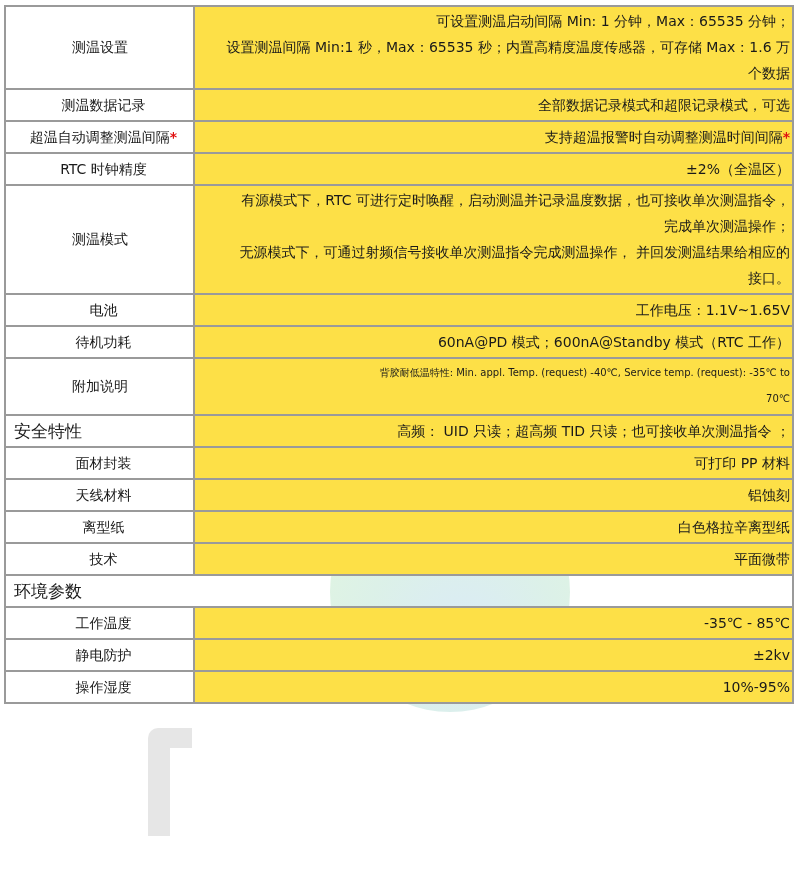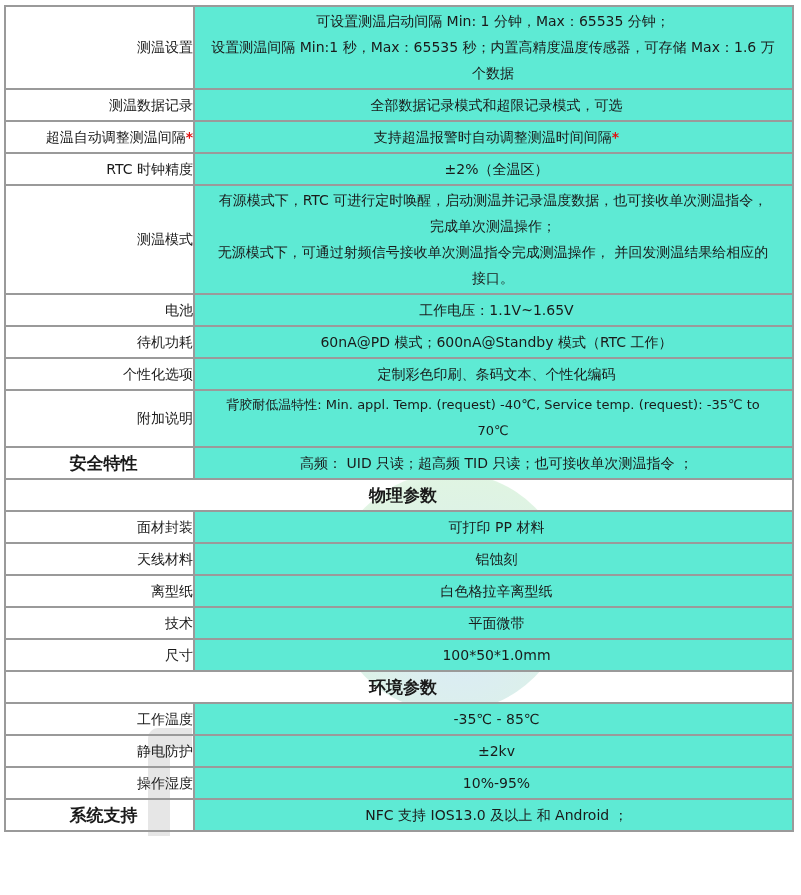--- a/index.html
+++ b/index.html
@@ -7,27 +7,27 @@
          font-family: "DejaVu Sans", "Liberation Sans", sans-serif; color: #1a1a1a; }
   .watermark-circle { position: absolute; left: 330px; top: 472px; width: 240px; height: 240px;
          border-radius: 50%;
          background: radial-gradient(circle at 55% 70%, #d6e8f7 0%, #d8efe6 45%, #dcf3df 75%, rgba(220,243,223,0) 100%);
          opacity: 0.9; z-index: 0; }
   .watermark-f { position: absolute; left: 148px; top: 728px; width: 42px; height: 108px; z-index: 0; }
   .watermark-f .stem { position: absolute; left: 0; top: 8px; width: 22px; height: 100px; background: #e6e6e6; border-radius: 10px 0 0 0; }
   .watermark-f .bar { position: absolute; left: 0; top: 0; width: 44px; height: 20px; background: #e6e6e6; border-radius: 10px 0 0 0; }
   table { position: absolute; left: 4px; top: 5px; width: 790px; border-collapse: collapse; z-index: 1; table-layout: fixed; }
   td { border: 2px solid #9a9a9a; font-size: 14px; line-height: 26px; padding: 1px 0 2px 1px; vertical-align: middle; }
-  td.label { width: 186px; text-align: right; background: #ffffff; }
-  td.value { text-align: center; background: #5eead4; padding-left: 1px; padding-right: 2px; }
-  td.section { font-weight: bold; font-size: 17px; text-align: center; padding-left: 1px; }
+  td.label { width: 186px; text-align: center; background: #ffffff; }
+  td.value { text-align: right; background: #fde047; padding-left: 1px; padding-right: 2px; }
+  td.section { font-weight: normal; font-size: 17px; text-align: left; padding-left: 1px; }
   td.section-empty { background: transparent; }
   tr.h31 td { height: 27px; padding-left: 8px; }
   .star { color: #e01010; font-weight: bold; }
-  td.value.small { font-size: 13px; }
+  td.value.small { font-size: 10px; }
 </style>
 </head>
 <body>
 
 <div class="watermark-circle"></div>
 <div class="watermark-f">
   <div class="bar"></div>
     <div class="stem"></div>
 </div>
 
@@ -67,75 +67,60 @@
       </td>
     </tr>
     <tr class="h31">
       <td class="label">电池</td>
       <td class="value">工作电压：1.1V~1.65V</td>
     </tr>
     <tr class="h31">
       <td class="label">待机功耗</td>
       <td class="value">60nA@PD  模式；600nA@Standby  模式（RTC  工作）</td>
     </tr>
-    <tr class="h31">
-      <td class="label">个性化选项</td>
-      <td class="value">定制彩色印刷、条码文本、个性化编码</td>
-    </tr>
     <tr>
       <td class="label" style="height:46px">附加说明</td>
       <td class="value small">
         <div>背胶耐低温特性: Min. appl. Temp. (request) -40℃, Service temp. (request): -35℃  to</div>
         <div>70℃</div>
       </td>
     </tr>
     <tr class="h31">
       <td class="section">安全特性</td>
       <td class="value">高频：  UID  只读；超高频 TID  只读；也可接收单次测温指令  ；</td>
     </tr>
 
-    <tr class="h31">
-      <td class="section section-empty" colspan="2">物理参数</td>
-    </tr>
     <tr class="h31">
       <td class="label">面材封装</td>
       <td class="value">可打印 PP 材料</td>
     </tr>
     <tr class="h31">
       <td class="label">天线材料</td>
       <td class="value">铝蚀刻</td>
     </tr>
     <tr class="h31">
       <td class="label">离型纸</td>
       <td class="value">白色格拉辛离型纸</td>
     </tr>
     <tr class="h31">
       <td class="label">技术</td>
       <td class="value">平面微带</td>
-    </tr>
-    <tr class="h31">
-      <td class="label">尺寸</td>
-      <td class="value">100*50*1.0mm</td>
     </tr>
 
     <tr class="h31">
       <td class="section section-empty" colspan="2">环境参数</td>
     </tr>
     <tr class="h31">
       <td class="label" style="background:transparent">工作温度</td>
       <td class="value">-35℃  - 85℃</td>
     </tr>
     <tr class="h31">
       <td class="label" style="background:transparent">静电防护</td>
       <td class="value">±2kv</td>
     </tr>
     <tr class="h31">
       <td class="label" style="background:transparent">操作湿度</td>
       <td class="value">10%-95%</td>
     </tr>
 
-    <tr class="h31">
-      <td class="section" style="background:transparent">系统支持</td>
-      <td class="value">NFC 支持 IOS13.0 及以上  和  Android  ；</td>
-    </tr>
 
   </tbody>
 </table>
 
 </body></html>

